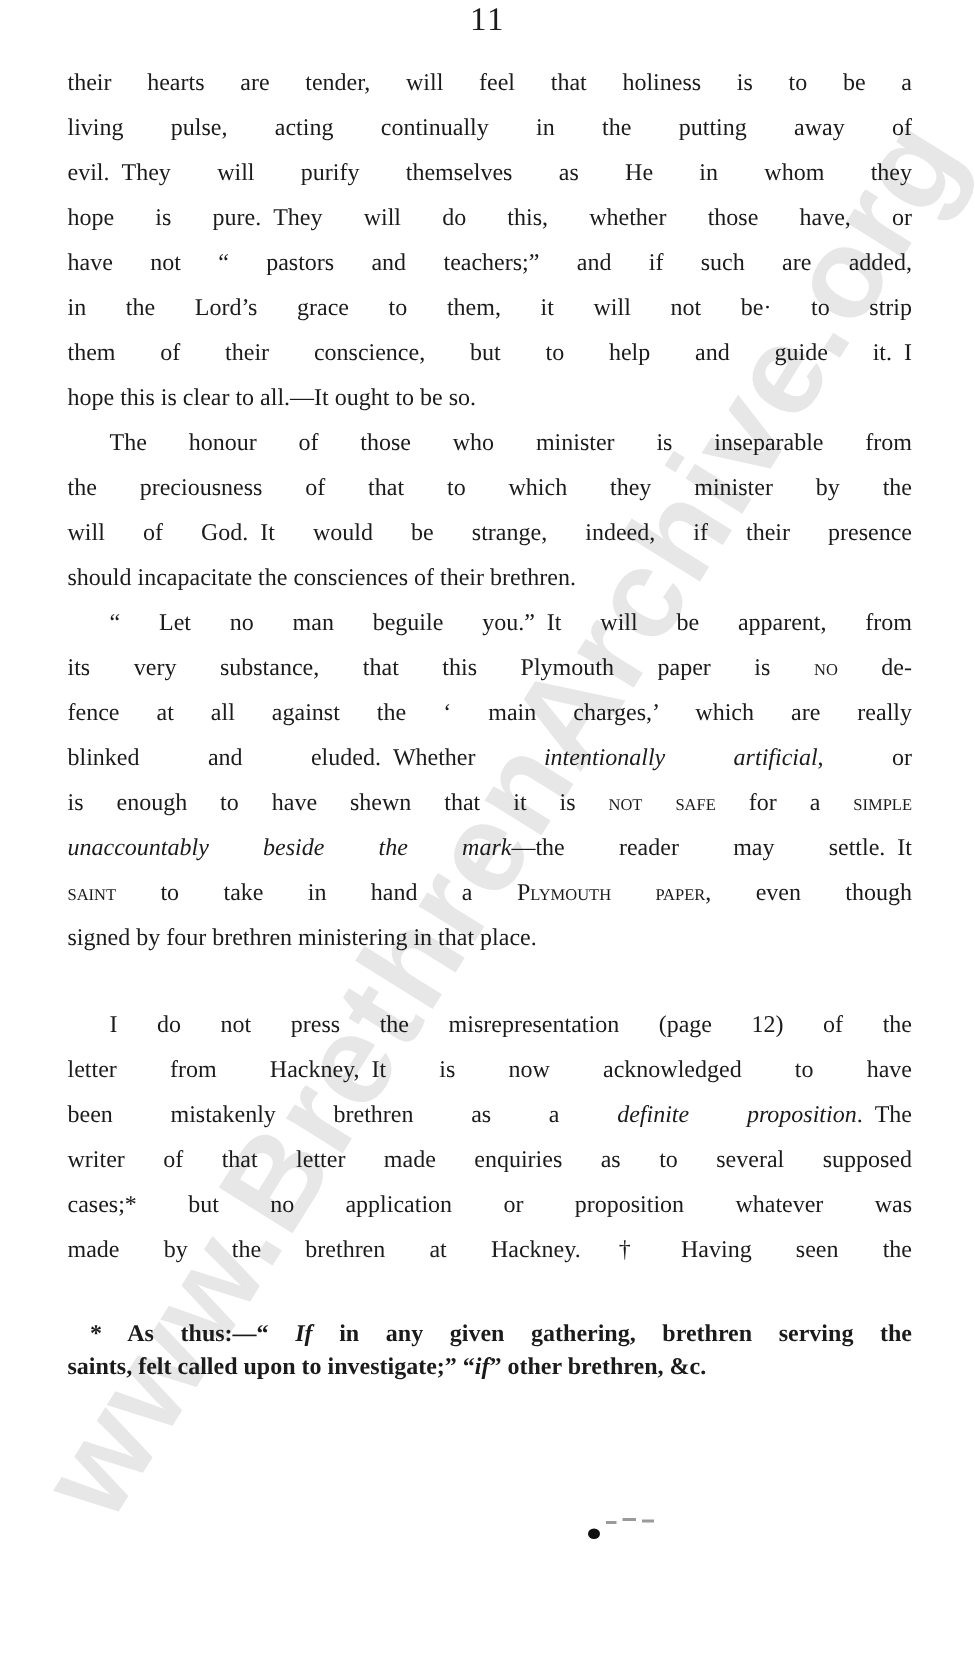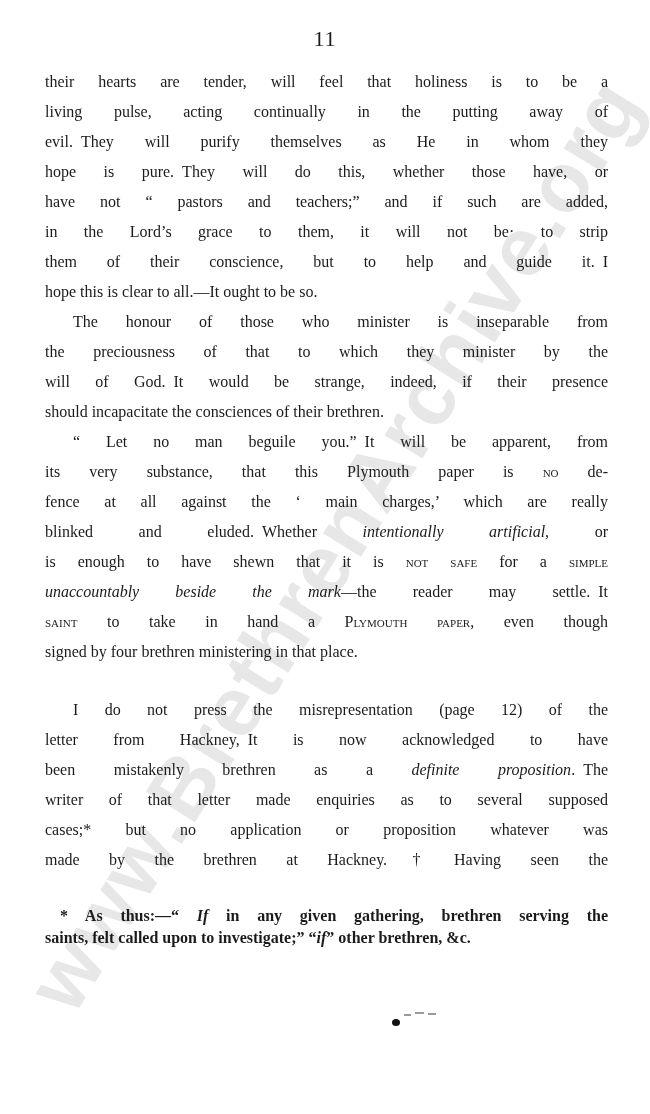--- a/index.html
+++ b/index.html
@@ -9,21 +9,21 @@
     overflow:hidden;
   }
   .watermark {
     position:absolute; left:-265px; top:496px; width:1200px; z-index:0;
     text-align:center; transform:rotate(-58deg);
     font-family:"Liberation Sans",sans-serif; font-weight:bold;
     font-size:84px; letter-spacing:2px; color:#e7e7e7; white-space:nowrap;
     user-select:none;
   }
   .pageno {
-    position:relative; z-index:1; padding-top:26px; text-align:center;
+    position:relative; z-index:1; text-align:center;
     font-size:22px; letter-spacing:1px;
   }
   .text-body { position:relative; z-index:1; margin:15px 42px 0 45px; }
   .paragraph { font-size:16px; line-height:30px; }
   .footnote  { font-size:16px; line-height:21.5px; }
   .line { text-align:justify; text-align-last:justify; }
   .line.last { text-align-last:left; }
   .paragraph .line.indent { text-indent:28px; }
   .footnote  .line.indent { text-indent:15px; }
   .spacer { height:28px; }

